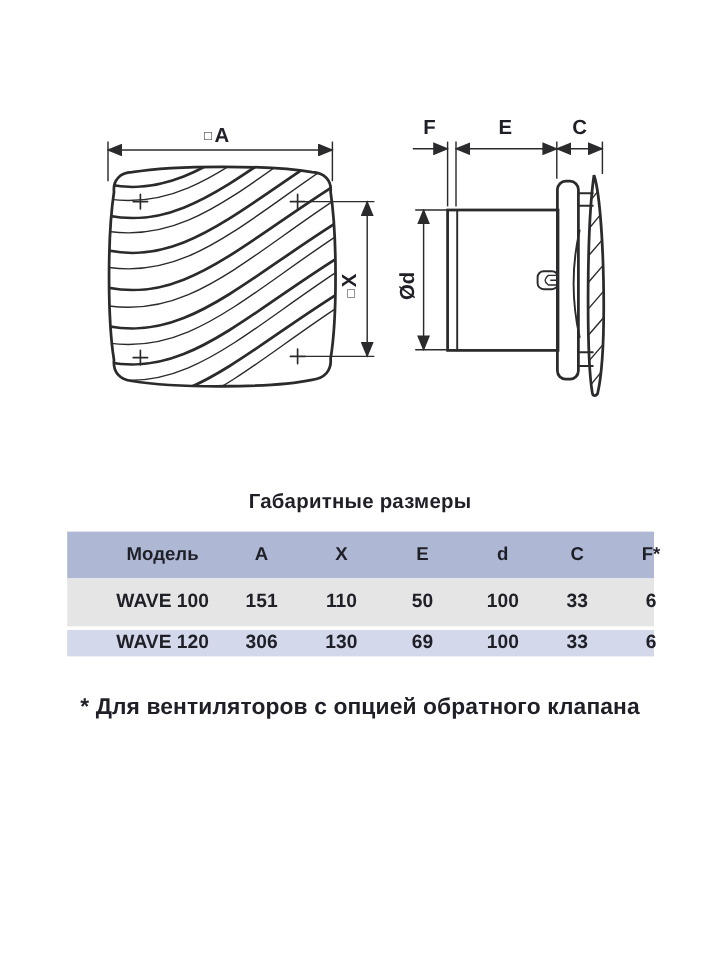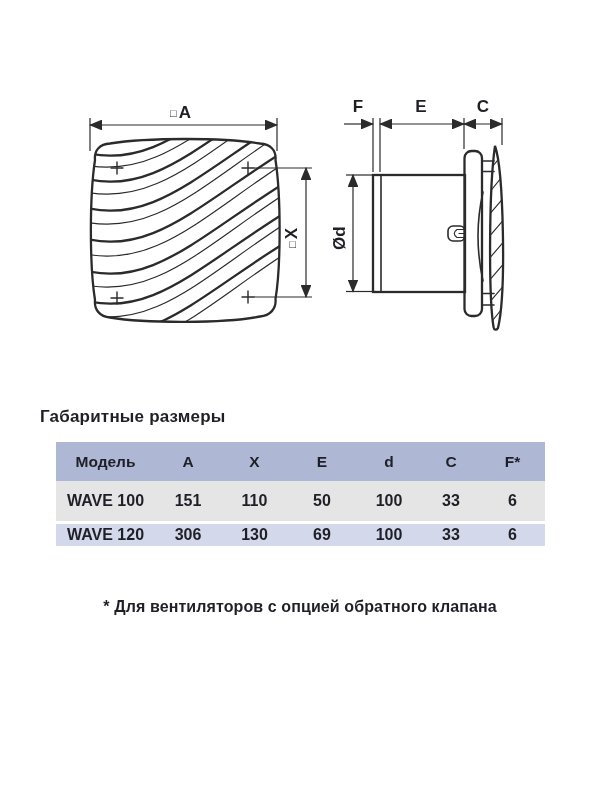--- a/index.html
+++ b/index.html
@@ -14,32 +14,32 @@
     font-family:"Liberation Sans", sans-serif;color:var(--text);
   }
   svg .ln{stroke:var(--line);fill:none;stroke-linecap:round;}
   svg .thick{stroke-width:2.3;}
   svg .mid{stroke-width:1.6;}
   svg .thin{stroke-width:1.15;}
   svg .dim{stroke-width:1.2;stroke-linecap:butt;}
   svg text{fill:var(--text);font-family:"Liberation Sans",sans-serif;font-weight:bold;font-size:17px;}
   svg .sq{font-weight:400;font-size:11px;}
   .caption{
-    margin-top:31px;font-size:17px;font-weight:bold;letter-spacing:.2px;margin-left:40px;
+    margin-top:31px;text-align:center;font-size:17px;font-weight:bold;letter-spacing:.2px;
   }
   .dim-table{width:489px;margin:15px 0 0 56px;}
   .t-row{
     display:grid;grid-template-columns:99px 66px 67px 68px 66px 58px 65px;
-    align-items:center;text-align:center;font-size:16px;font-weight:bold;
+    align-items:center;text-align:center;font-size:16px;font-weight:bold;padding-left:30px;
   }
   .t-row.head{height:39px;background:var(--table-header-bg);font-size:15.5px;}
   .t-row.r1{height:40px;background:#e5e5e5;}
   .t-row.r2{height:22px;background:var(--table-alt-row-bg);margin-top:3px;}
   .footnote{
-    margin-top:52px;text-align:center;font-size:16px;font-weight:bold;letter-spacing:.1px;
+    margin-top:32px;text-align:center;font-size:19px;font-weight:bold;letter-spacing:.1px;
   }
 </style>
 </head>
 <body>
 
 <div class="page">
 
   <svg width="600" height="372" viewBox="0 0 600 372">
     <defs>
       <marker id="arr" markerWidth="11" markerHeight="9" refX="10" refY="4.5" orient="auto-start-reverse">

